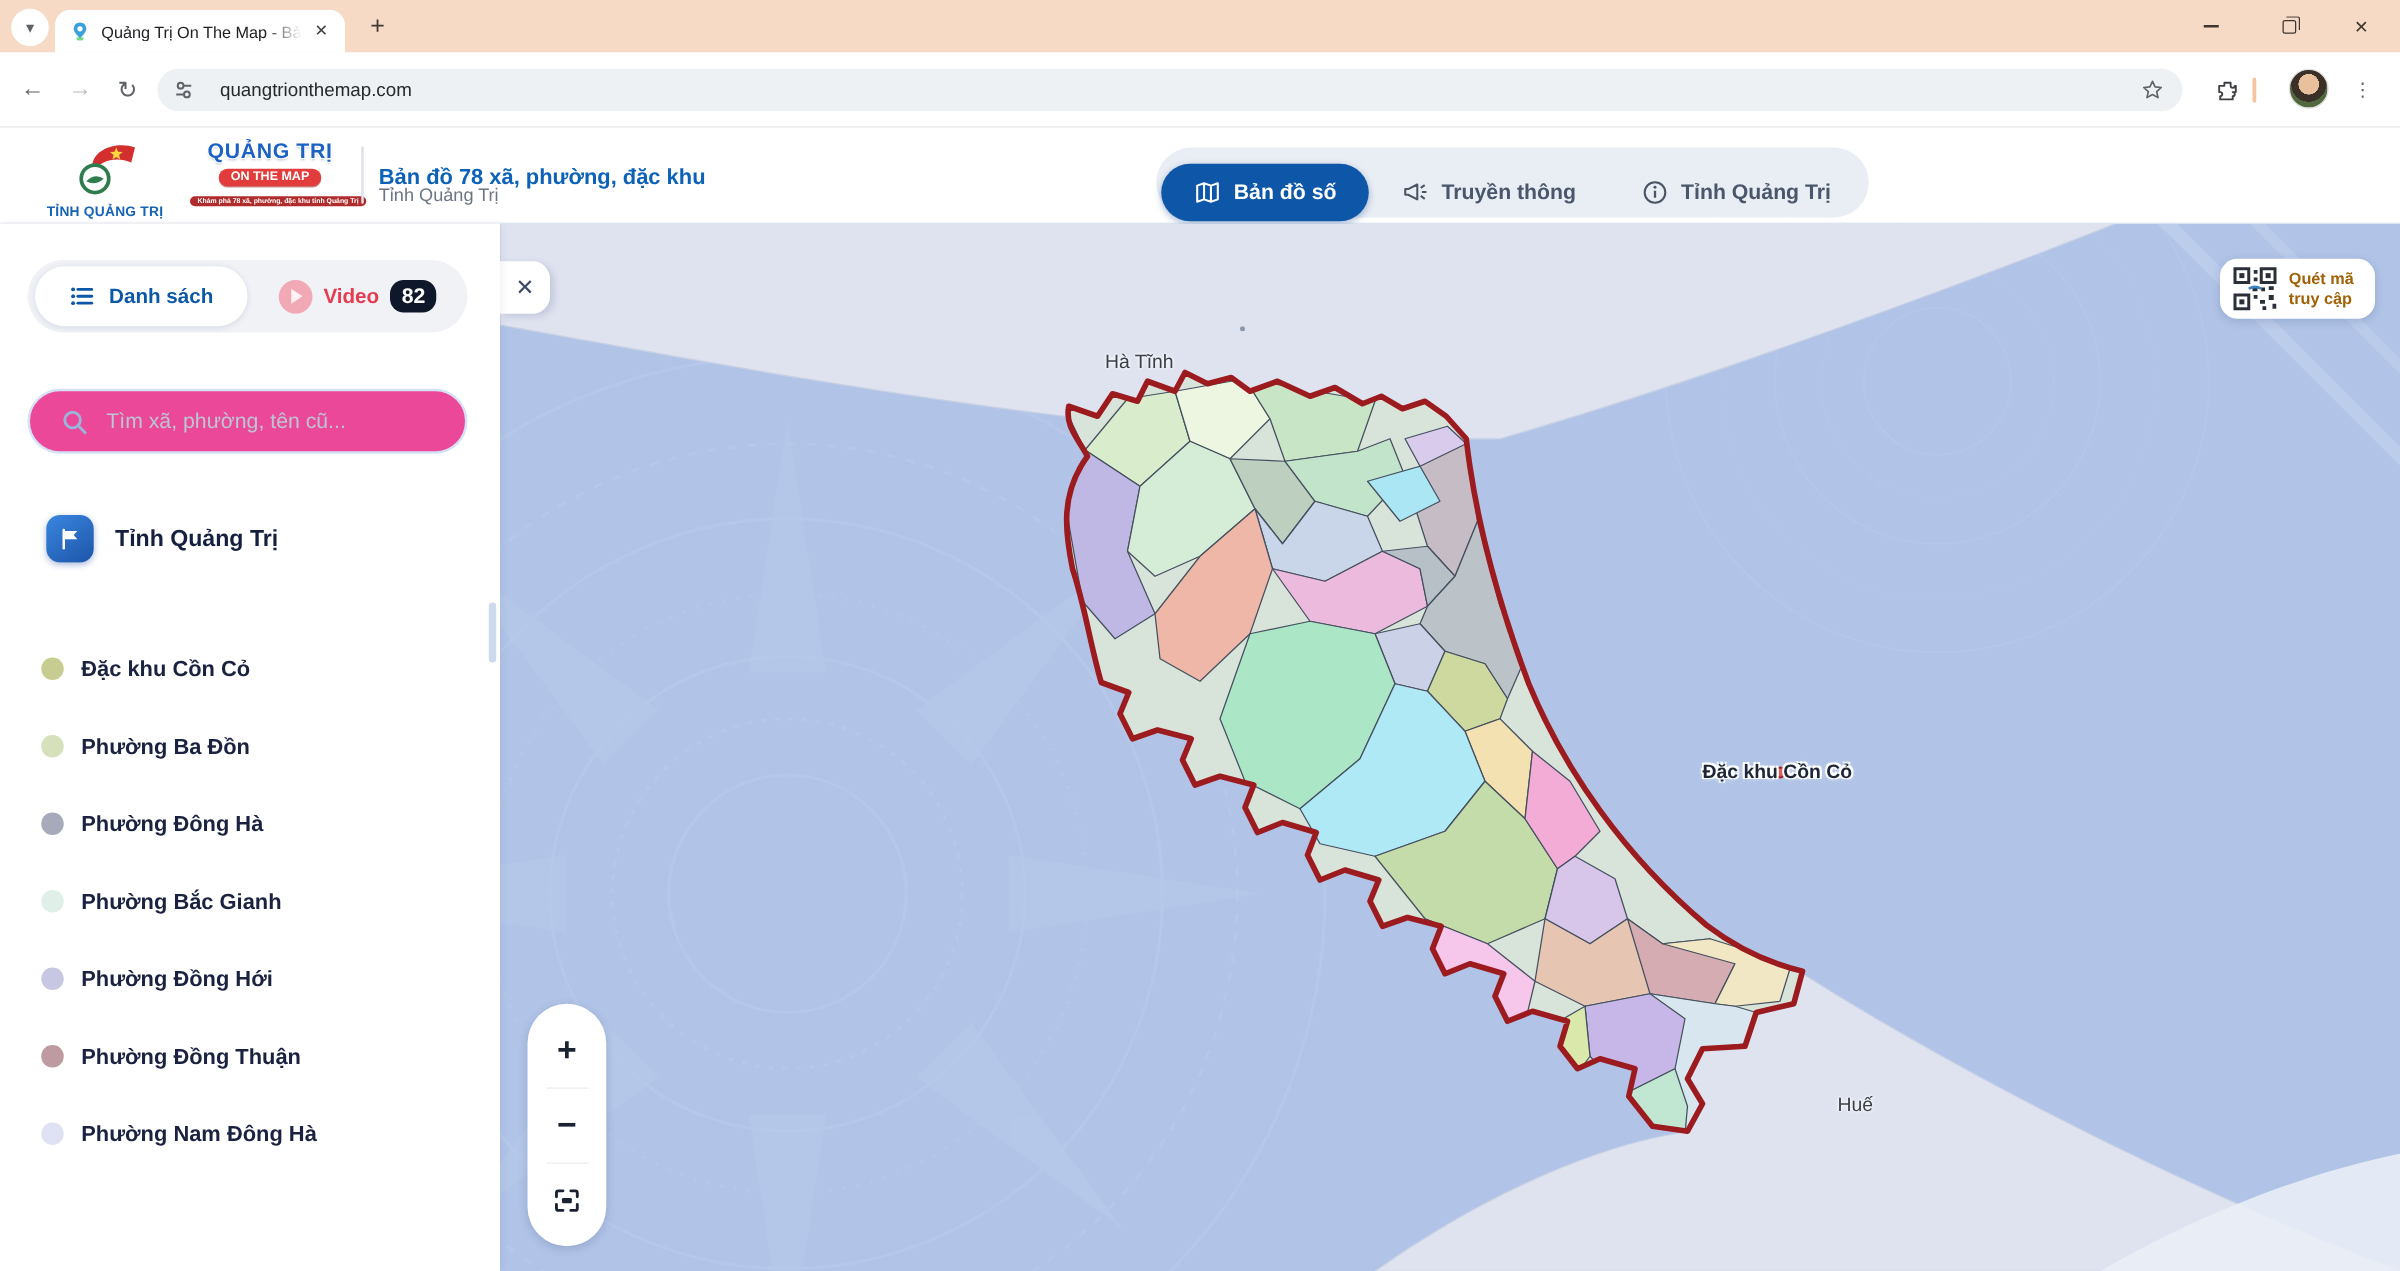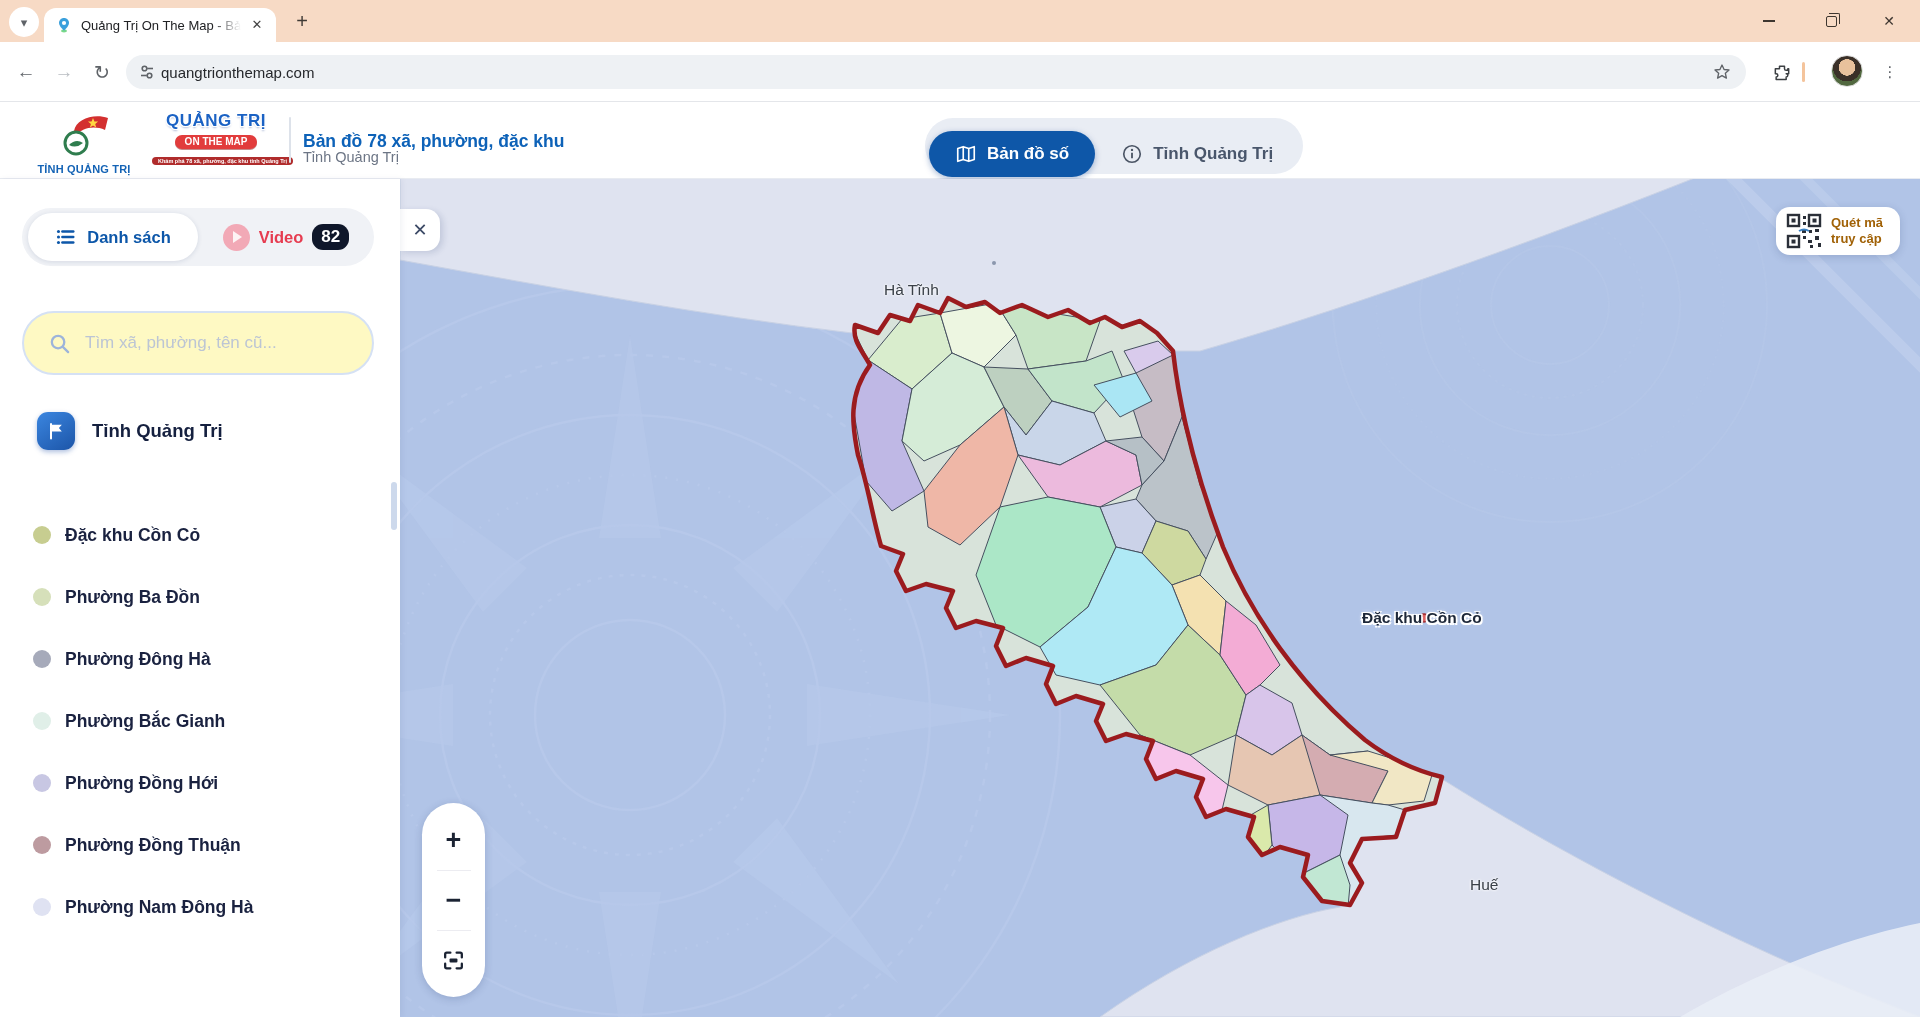--- a/index.html
+++ b/index.html
@@ -17,21 +17,21 @@
   .winctl { position:absolute; top:0; height:42px; width:46px; display:flex; align-items:center; justify-content:center; color:#3e3630; font-size:14px; }
   #win-min{ right:128px; } #win-max{ right:66px; } #win-close{ right:8px; }
   #win-max .restore { width:11px; height:11px; border:1.4px solid #3e3630; border-radius:2px; position:relative; }
   #win-max .restore:before{ content:""; position:absolute; left:2px; top:-4px; width:10px; height:10px; border-top:1.4px solid #3e3630; border-right:1.4px solid #3e3630; border-radius:0 2px 0 0; }
   #win-min .bar{ width:12px; height:1.6px; background:#3e3630; }
 
   #toolbar { position:absolute; left:0; top:42px; width:1920px; height:60px; background:#fff; border-bottom:1px solid #e4e6ea; }
   .nav-ic { position:absolute; top:14px; width:32px; height:32px; display:flex; align-items:center; justify-content:center; font-size:19px; color:#5f6368; border-radius:50%; }
   #btn-back{ left:10px; } #btn-fwd{ left:48px; color:#b9bdc2; } #btn-reload{ left:86px; }
   .urlbar { position:absolute; left:126px; top:13px; width:1620px; height:34px; background:#eef1f4; border-radius:17px; display:flex; align-items:center; padding:0 14px 0 12px; }
-  .url-text { font-size:15px; color:#26282c; margin-left:5px; }
+  .url-text { font-size:15px; color:#26282c; margin-left:20px; }
   .spacer { flex:1; }
   #btn-ext{ left:1766px; } 
   .tb-div { position:absolute; left:1802px; top:20px; width:3px; height:20px; background:#f4c49c; border-radius:2px; }
   .avatar { position:absolute; left:1831px; top:13px; width:32px; height:32px; border-radius:50%; background:radial-gradient(circle at 50% 38%,#e8c19c 0 34%,#3a3028 35% 58%,#51683f 59%); border:1px solid #e0e0e0; }
   #btn-menu{ left:1874px; letter-spacing:0; font-size:15px; }
 
   
   #pageheader { position:absolute; left:0; top:103px; width:1920px; height:76px; background:#fff; border-bottom:1px solid #e8ebf1; }
   .logo1 { position:absolute; left:28px; top:8px; width:112px; text-align:center; }
   .logo1-cap { font-size:11px; font-weight:bold; color:#1463b5; margin-top:2px; letter-spacing:.2px; }
@@ -67,21 +67,21 @@
 
   
   #sidebar { position:absolute; left:0; top:0; width:400px; height:838px; background:#fff; box-shadow:2px 0 6px rgba(20,40,90,.06);padding-left:24px; }
   .seg { position:absolute; left:22px; top:29px; width:352px; height:58px; background:#f0f2f6; border-radius:29px; display:flex; align-items:center; }
   .seg-active { margin-left:6px; width:170px; height:48px; background:#fff; border-radius:24px; box-shadow:0 1px 5px rgba(20,40,90,.12); display:flex; align-items:center; justify-content:center; gap:10px; font-size:16.5px; font-weight:bold; color:#0d57a9; }
   .seg-video { flex:1; display:flex; align-items:center; justify-content:center; gap:9px; font-size:16.5px; font-weight:bold; color:#e63c50; }
   .play-ic { width:27px; height:27px; border-radius:50%; background:#f2a9b6; position:relative; }
   .play-ic:before { content:""; position:absolute; left:10px; top:7px; border-left:9px solid #fdf3f4; border-top:6.5px solid transparent; border-bottom:6.5px solid transparent; }
   .vbadge { background:#0f172a; color:#fff; font-size:17px; font-weight:bold; border-radius:11px; padding:3px 9px; }
 
-  .search { position:absolute; left:22px; top:132px; width:352px; height:64px; border:2px solid #d5e1f4; border-radius:32px; display:flex; align-items:center; padding:0 10px 0 24px; background:#fef9c3; }
+  .search { position:absolute; left:22px; top:132px; width:352px; height:52px; border:2px solid #d5e1f4; border-radius:32px; display:flex; align-items:center; padding:0 10px 0 24px; background:#ec4899; }
   .search input { border:none; outline:none; font-size:17px; color:#2a3550; width:260px; margin-left:14px; font-family:inherit; background:transparent; }
   .search input::placeholder { color:#bcc5d4; }
 
   .provrow { position:absolute; left:37px; top:233px; display:flex; align-items:center; gap:17px; }
   .provicon { width:38px; height:38px; border-radius:11px; background:linear-gradient(145deg,#3b86e0,#1c55a8); display:flex; align-items:center; justify-content:center; box-shadow:0 2px 5px rgba(20,70,160,.35); }
   .provname { font-size:18.5px; font-weight:bold; color:#15203f; }
 
   .wlist { position:absolute; left:0; top:325px; width:400px; }
   .li { height:62px; display:flex; align-items:center; padding-left:33px; gap:14px; }
   .dot { width:18px; height:18px; border-radius:50%; flex:0 0 18px; }
@@ -158,20 +158,27 @@
   <div class="hdr-div"></div>
   <div class="hdr-title">Bản đồ 78 xã, phường, đặc khu</div>
   <div class="hdr-sub">Tỉnh Quảng Trị</div>
 
   <div class="mainnav">
     <div class="mn-item active">
       <svg width="22" height="22" viewBox="0 0 24 24">
         <path d="M3,6 L9,4 L15,6 L21,4 V18 L15,20 L9,18 L3,20 Z M9,4 V18 M15,6 V20" fill="none" stroke="#fff" stroke-width="1.8" stroke-linejoin="round"></path>
       </svg>
       <span>Bản đồ số</span>
+    </div>
+    <div class="mn-item">
+      <svg width="22" height="22" viewBox="0 0 24 24">
+        <path d="M14,5 L6,9 H3.5 v5 H6 l8,4 Z" fill="none" stroke="#4b5565" stroke-width="1.8" stroke-linejoin="round"></path>
+        <path d="M17,8 l3.5,-2.5 M18,11.5 h4 M17,15 l3.5,2.5" stroke="#4b5565" stroke-width="1.8" fill="none"></path>
+      </svg>
+      <span>Truyền thông</span>
     </div>
     <div class="mn-item">
       <svg width="22" height="22" viewBox="0 0 24 24">
         <circle cx="12" cy="12" r="9" fill="none" stroke="#4b5565" stroke-width="1.8"></circle>
         <line x1="12" y1="10.5" x2="12" y2="16.5" stroke="#4b5565" stroke-width="2"></line>
         <circle cx="12" cy="7.5" r="1.3" fill="#4b5565"></circle>
       </svg>
       <span>Tỉnh Quảng Trị</span>
     </div>
   </div>

